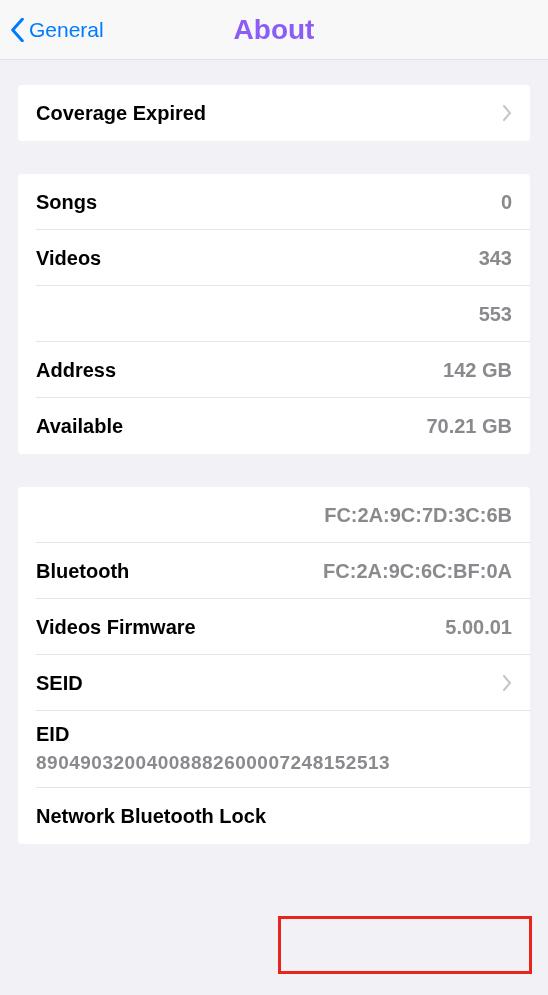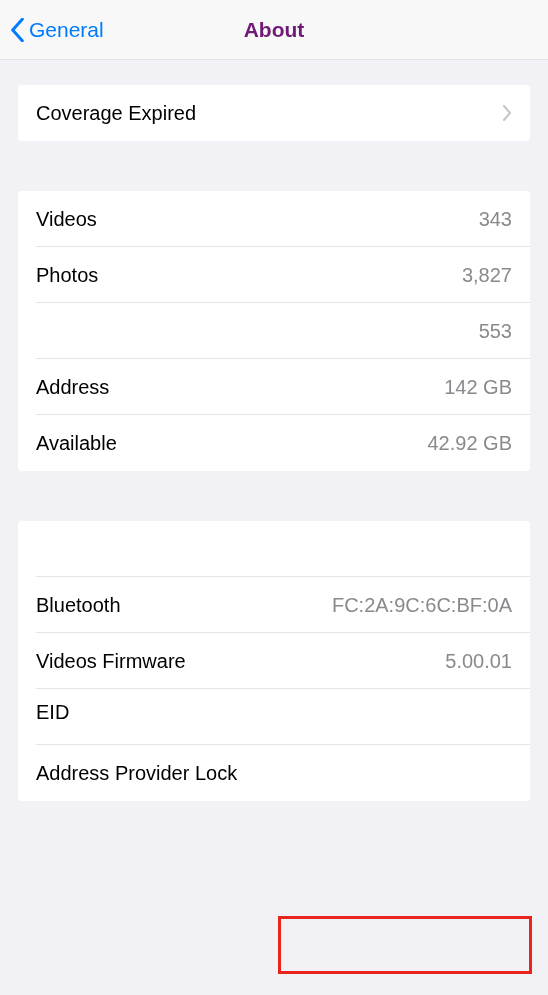--- a/index.html
+++ b/index.html
@@ -32,32 +32,33 @@
     }
     .back-btn svg {
       width: 15px;
       height: 24px;
       margin-right: 4px;
     }
     .nav-title {
       position: absolute;
       left: 50%;
       transform: translateX(-50%);
-      font-size: 21px;
+      font-size: 28px;
       font-weight: 600;
-      color: #701a75;
+      color: #8b5cf6;
     }
     .content {
       padding: 25px 18px 0 18px;
     }
     .section {
       background: #fff;
       border-radius: 4px;
       overflow: hidden;
-      margin-bottom: 50px;
+      margin-bottom: 33px;
+      font-weight: bold;
     }
     .row {
       display: flex;
       align-items: center;
       min-height: 56px;
       padding: 14px 18px;
       position: relative;
     }
     .row:not(:last-child)::after {
       content: "";
@@ -129,54 +130,64 @@
       <span class="row-chevron">
         <svg viewBox="0 0 10 16">
             <polyline points="2,1 8,8 2,15" fill="none" stroke="#c5c5c7" stroke-width="2" stroke-linecap="round" stroke-linejoin="round"></polyline>
           </svg>
       </span>
     </div>
   </div>
 
   <div class="section">
     <div class="row">
+      <span class="row-label">Songs</span>
+      <span class="row-value">0</span>
+    </div>
+    <div class="row">
       <span class="row-label">Videos</span>
       <span class="row-value">343</span>
-    </div>
-    <div class="row">
-      <span class="row-label">Photos</span>
-      <span class="row-value">3,827</span>
     </div>
     <div class="row">
       <span class="row-value">553</span>
     </div>
     <div class="row">
       <span class="row-label">Address</span>
       <span class="row-value">142 GB</span>
     </div>
     <div class="row">
       <span class="row-label">Available</span>
-      <span class="row-value">42.92 GB</span>
+      <span class="row-value">70.21 GB</span>
     </div>
   </div>
 
   <div class="section">
     <div class="row">
+      <span class="row-value">FC:2A:9C:7D:3C:6B</span>
     </div>
     <div class="row">
       <span class="row-label">Bluetooth</span>
       <span class="row-value">FC:2A:9C:6C:BF:0A</span>
     </div>
     <div class="row">
       <span class="row-label">Videos Firmware</span>
       <span class="row-value">5.00.01</span>
     </div>
+    <div class="row">
+      <span class="row-label">SEID</span>
+      <span class="row-chevron">
+        <svg viewBox="0 0 10 16">
+            <polyline points="2,1 8,8 2,15" fill="none" stroke="#c5c5c7" stroke-width="2" stroke-linecap="round" stroke-linejoin="round"></polyline>
+          </svg>
+      </span>
+    </div>
     <div class="row row-multiline">
       <span class="row-label">EID</span>
+      <span class="row-value-full">89049032004008882600007248152513</span>
     </div>
     <div class="row">
-      <span class="row-label">Address Provider Lock</span>
+      <span class="row-label">Network Bluetooth Lock</span>
     </div>
   </div>
 
 </div>
 
 <div class="highlight-box" style="left:278px; top:916px; width:254px; height:58px;"></div>
 
 </body></html>

